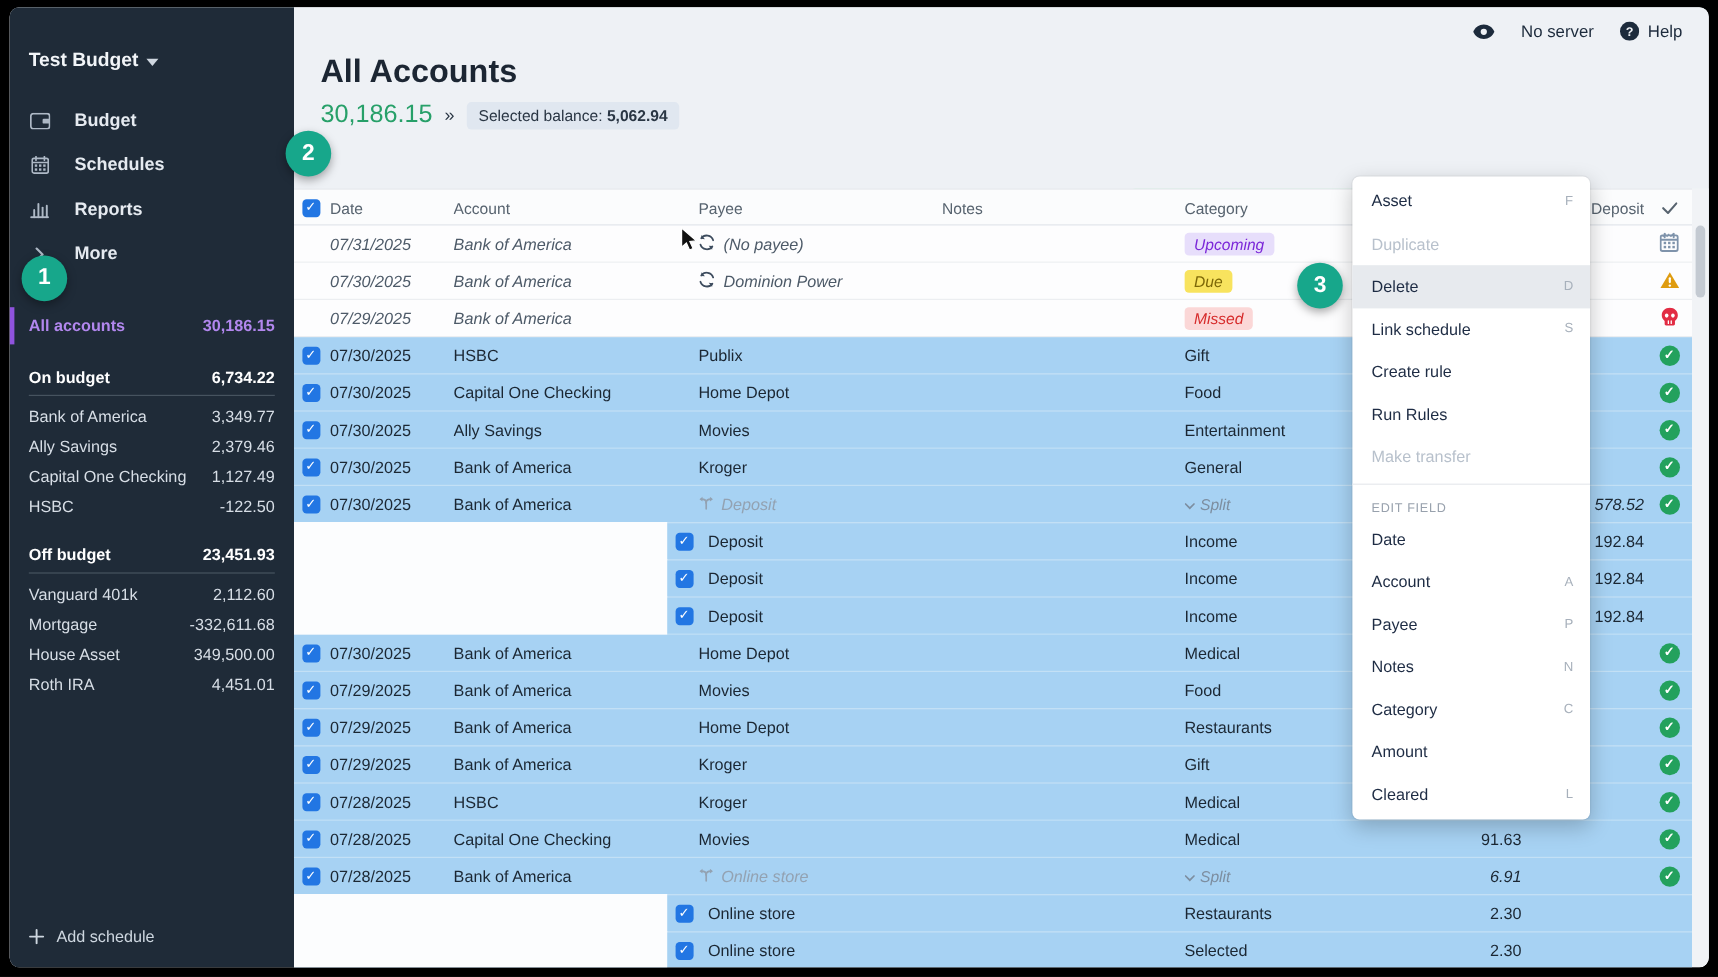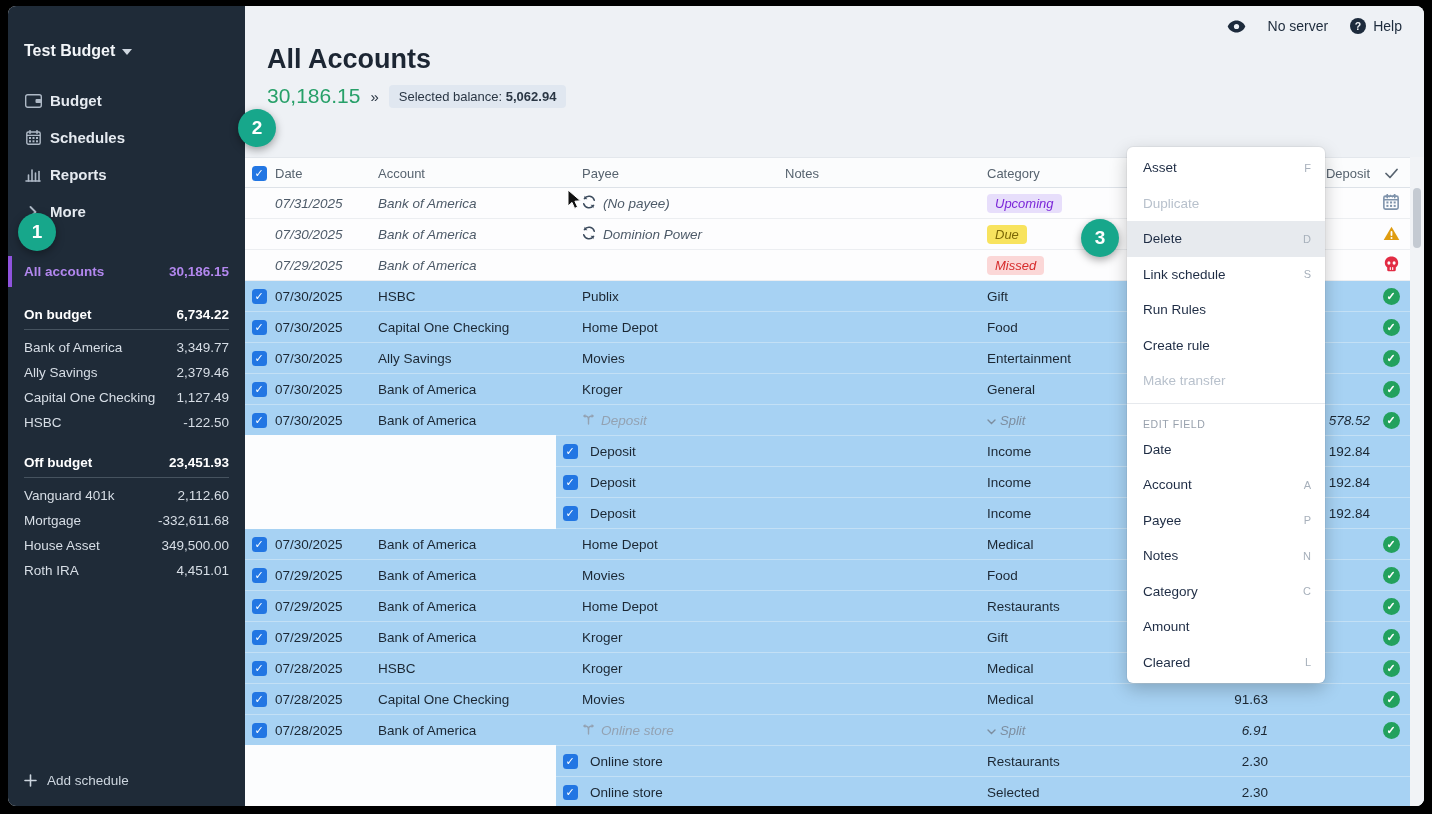--- a/index.html
+++ b/index.html
@@ -3,21 +3,21 @@
 <meta charset="utf-8">
 <style>
   * { margin:0; padding:0; box-sizing:border-box; }
   html,body { width:1432px; height:814px; background:#000; font-family:"Liberation Sans", sans-serif; overflow:hidden; }
   .app { position:absolute; left:8px; top:6px; width:1416px; height:800px; background:#eef1f5; border-radius:8px; overflow:hidden; display:flex; }
 
   
   .sidebar { width:237px; min-width:237px; background:#1f2b38; color:#dde4ec; display:flex; flex-direction:column; padding-top:36px; position:relative; }
   .budget-title { display:flex; align-items:center; gap:7px; padding:0 16px; font-size:16px; font-weight:bold; color:#f2f5f8; margin-bottom:22px; cursor:pointer; }
   .caret-down { width:0; height:0; border-left:5px solid transparent; border-right:5px solid transparent; border-top:6px solid #cfd7e0; margin-top:2px; }
-  .nav-item { display:flex; align-items:center; gap:8px; padding:10px 16px; font-size:15px; font-weight:600; color:#e5eaf0; cursor:pointer; }
+  .nav-item { display:flex; align-items:center; gap:20px; padding:10px 16px; font-size:15px; font-weight:600; color:#e5eaf0; cursor:pointer; }
   .nav-item svg { flex:0 0 auto; }
   .all-accounts { display:flex; justify-content:space-between; align-items:center; margin-top:26px; padding:8px 16px 8px 12px; border-left:4px solid #8f53dd; color:#b287ee; font-size:13.5px; font-weight:bold; cursor:pointer; }
   .acct-group { margin-top:14px; padding:0 16px; }
   .group-head { display:flex; justify-content:space-between; font-size:13.5px; font-weight:bold; color:#ffffff; padding:6px 0 7px 0; border-bottom:1px solid #46535f; margin-bottom:5px; }
   .acct-row { display:flex; justify-content:space-between; font-size:13.5px; color:#d7dee6; padding:5px 0; cursor:pointer; }
   .add-account { margin-top:auto; display:flex; align-items:center; gap:10px; padding:14px 16px 18px 16px; font-size:13.5px; color:#cdd6df; cursor:pointer; }
 
   
   .main { flex:1; position:relative; background:#eef1f5; }
   .topbar { position:absolute; top:12px; right:22px; display:flex; align-items:center; gap:22px; font-size:14px; color:#1d2b3c; }
@@ -688,24 +688,24 @@
         </div>
         <div class="menu-item highlight">
           <span>Delete</span>
           <span class="menu-key">D</span>
         </div>
         <div class="menu-item">
           <span>Link schedule</span>
           <span class="menu-key">S</span>
         </div>
         <div class="menu-item">
+          <span>Create rule</span>
+        </div>
+        <div class="menu-item">
           <span>Run Rules</span>
-        </div>
-        <div class="menu-item">
-          <span>Create rule</span>
         </div>
         <div class="menu-item disabled">
           <span>Make transfer</span>
         </div>
         <div class="menu-divider"></div>
         <div class="menu-section">EDIT FIELD</div>
         <div class="menu-item">
           <span>Date</span>
         </div>
         <div class="menu-item">

